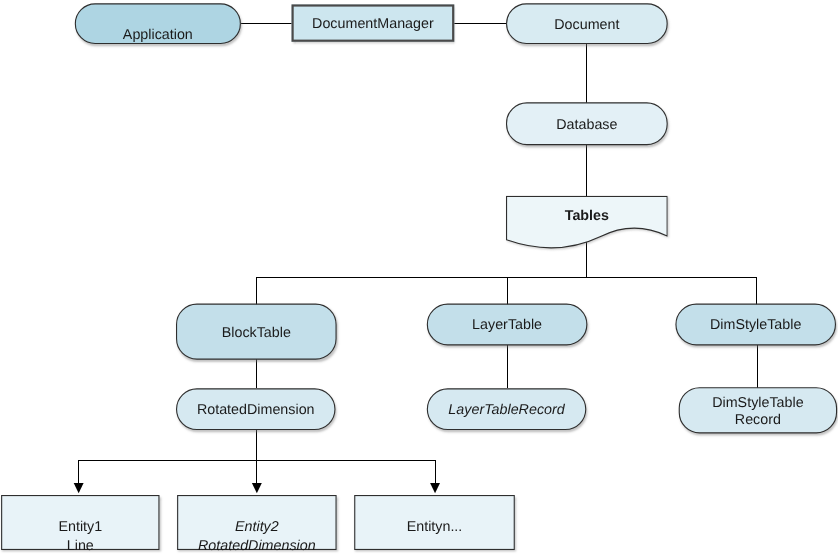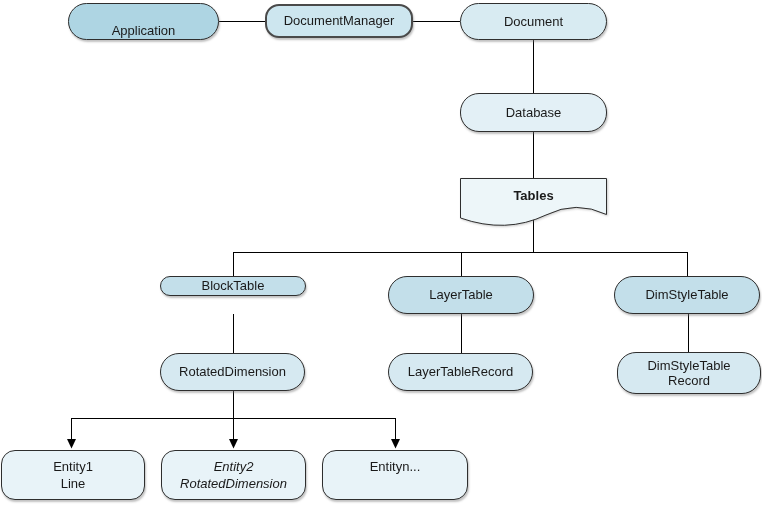--- a/index.html
+++ b/index.html
@@ -5,41 +5,41 @@
   html,body{margin:0;padding:0;background:#ffffff;}
   .canvas{
     position:relative;width:762px;height:505px;background:#ffffff;overflow:hidden;
     font-family:"Liberation Sans","DejaVu Sans",sans-serif;
     font-size:13px;color:var(--text-color,#1a1a1a);
   }
   .wires{position:absolute;left:0;top:0;z-index:0;}
   .node{
     position:absolute;z-index:1;box-sizing:border-box;
     display:flex;flex-direction:column;align-items:center;justify-content:center;
-    text-align:center;line-height:16px;border-radius:14px;
+    text-align:center;line-height:16px;
   }
   .pill{
     border:1px solid var(--border-color,#2e2e2e);
     border-radius:19px;
     box-shadow:1px 2px 2px rgba(120,120,120,0.45);
   }
   .rect{
     border:1px solid var(--border-color,#2e2e2e);
     box-shadow:1px 2px 2px rgba(120,120,120,0.45);
   }
   .fill-app{background:var(--fill-application,#aed5e3);justify-content:flex-end;}
   .fill-docmgr{background:var(--fill-document-manager,#cde6ef);border-width:2px;border-color:#4a4a4a;}
   .fill-doc{background:var(--fill-document,#d8ebf2);}
   .fill-db{background:var(--fill-database,#e3f0f6);}
   .fill-table{background:var(--fill-table-pill,#c3dfea);}
   .fill-record{background:var(--fill-record-pill,#d6e9f1);}
   .entity-box{
     background:var(--fill-entity-box,#e8f3f8);
     border:1.5px solid var(--border-color,#2e2e2e);
-    justify-content:flex-start;padding-top:7px;line-height:17px;
+    justify-content:flex-start;padding-top:19px;line-height:17px;
   }
   .tables-wrap{border:none;background:transparent;box-shadow:none;display:block;font-weight:bold;}
   .tables-wrap svg{display:block;filter:drop-shadow(1px 1.5px 1px rgba(120,120,120,0.4));}
   .tables-wrap .shape-path{fill:var(--fill-tables,#edf6f9);stroke:var(--border-color,#2e2e2e);stroke-width:1;}
   .tables-label{position:absolute;left:0;top:10px;width:100%;text-align:center;}
   .wires line{stroke:var(--connector-color,#000000);stroke-width:1;}
   .wires polygon{fill:var(--connector-color,#000000);stroke:none;}
 </style>
 </head>
 <body>
@@ -87,37 +87,37 @@
     <span>Document</span>
   </div>
 
   <div class="node tables-wrap" style="left:460px;top:178px;width:147px;height:52px;">
     <svg viewBox="0 0 147 52" width="147" height="52">
       <path class="shape-path" d="M0.5,0.5 L146.5,0.5 L146.5,36.5 Q116,22 86,37 Q46,56 0.5,40 Z"></path>
     </svg>
     <span class="tables-label">Tables</span>
   </div>
 
-  <div class="node pill fill-table" style="left:160px;top:276px;width:146px;height:20px;">
+  <div class="node pill fill-table" style="left:160px;top:276px;width:146px;height:51px;">
     <span>BlockTable</span>
   </div>
 
   <div class="node pill fill-table" style="left:388px;top:276px;width:146px;height:38px;">
     <span>LayerTable</span>
   </div>
 
   <div class="node pill fill-table" style="left:614px;top:276px;width:146px;height:38px;">
     <span>DimStyleTable</span>
   </div>
 
   <div class="node pill fill-record" style="left:160px;top:353px;width:145px;height:38px;">
     <span>RotatedDimension</span>
   </div>
 
-  <div class="node pill fill-record" style="left:388px;top:353px;width:145px;height:38px;">
+  <div class="node pill fill-record" style="left:388px;top:353px;width:145px;height:38px;font-style:italic;">
     <span>LayerTableRecord</span>
   </div>
 
   <div class="node pill fill-record" style="left:617px;top:352px;width:144px;height:42px;line-height:15px;">
     <span>DimStyleTable</span>
     <span>Record</span>
   </div>
 
   <div class="node rect entity-box" style="left:1px;top:450px;width:144px;height:50px;">
     <span>Entity1</span>

